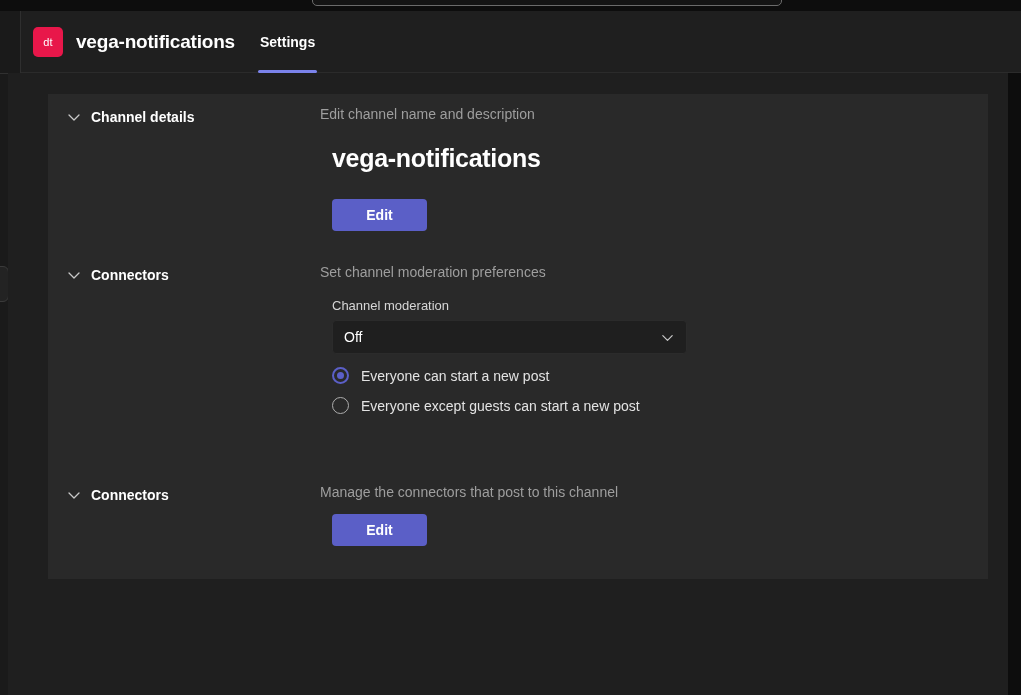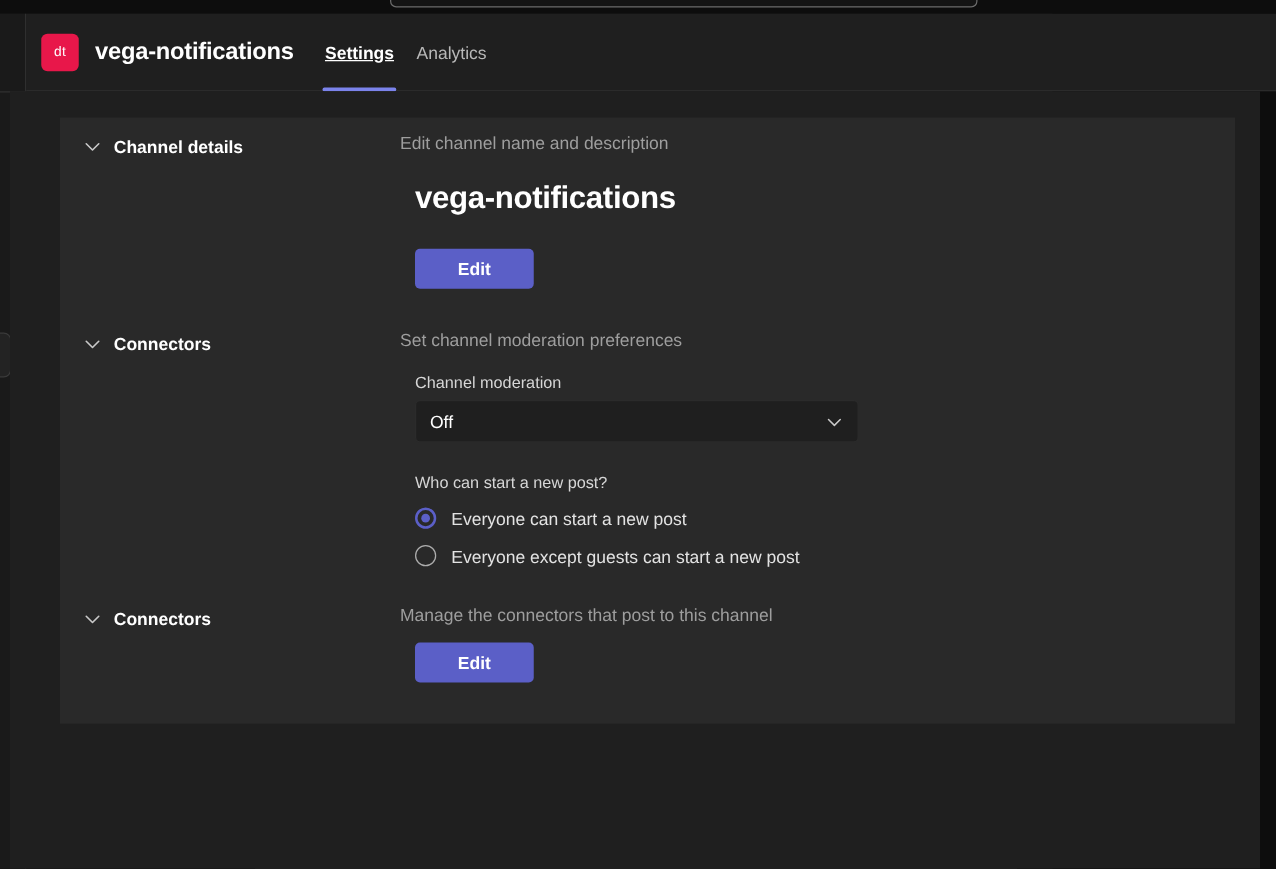--- a/index.html
+++ b/index.html
@@ -102,21 +102,20 @@
     align-items: center;
     padding: 0 9px;
     font-size: 14px;
     color: #b8b8b8;
     cursor: pointer;
     white-space: nowrap;
   }
   .tab.active {
     color: #ffffff;
     font-weight: bold;
-    text-decoration: underline;
   }
   .tab.active::after {
     content: "";
     position: absolute;
     left: 7px; right: 7px;
     bottom: 0;
     height: 3px;
     border-radius: 2px;
     background: #7b83eb;
   }
@@ -283,23 +282,20 @@
     <div class="rail-divider"></div>
     <div class="panel-handle"></div>
   </div>
 
   <div class="header">
     <div class="avatar">dt</div>
     <div class="channel-title">vega-notifications</div>
     <div class="tabs">
       <div class="tab active">
         <span>Settings</span>
-      </div>
-      <div class="tab">
-        <span>Analytics</span>
       </div>
     </div>
   </div>
 
   <div class="body-area">
     <div class="settings-card">
 
       <div class="section sec-channel">
         <div class="section-left">
           <svg class="chevron-icon" viewBox="0 0 16 16">
@@ -327,21 +323,20 @@
           <div class="section-desc">Set channel moderation preferences</div>
           <div class="mod-body">
             <div class="field-label">Channel moderation</div>
             <div class="dropdown">
               <span class="dropdown-value">Off</span>
               <svg class="chevron-icon" viewBox="0 0 16 16">
                 <path d="M3 6 L8 11 L13 6" fill="none" stroke="#c9c9c9" stroke-width="1.3" stroke-linecap="round" stroke-linejoin="round"></path>
               </svg>
             </div>
 
-            <div class="radio-group-label">Who can start a new post?</div>
 
             <div class="radio-row">
               <span class="radio-mark checked"></span>
               <span class="radio-label">Everyone can start a new post</span>
             </div>
 
             <div class="radio-row">
               <span class="radio-mark"></span>
               <span class="radio-label">Everyone except guests can start a new post</span>
             </div>

